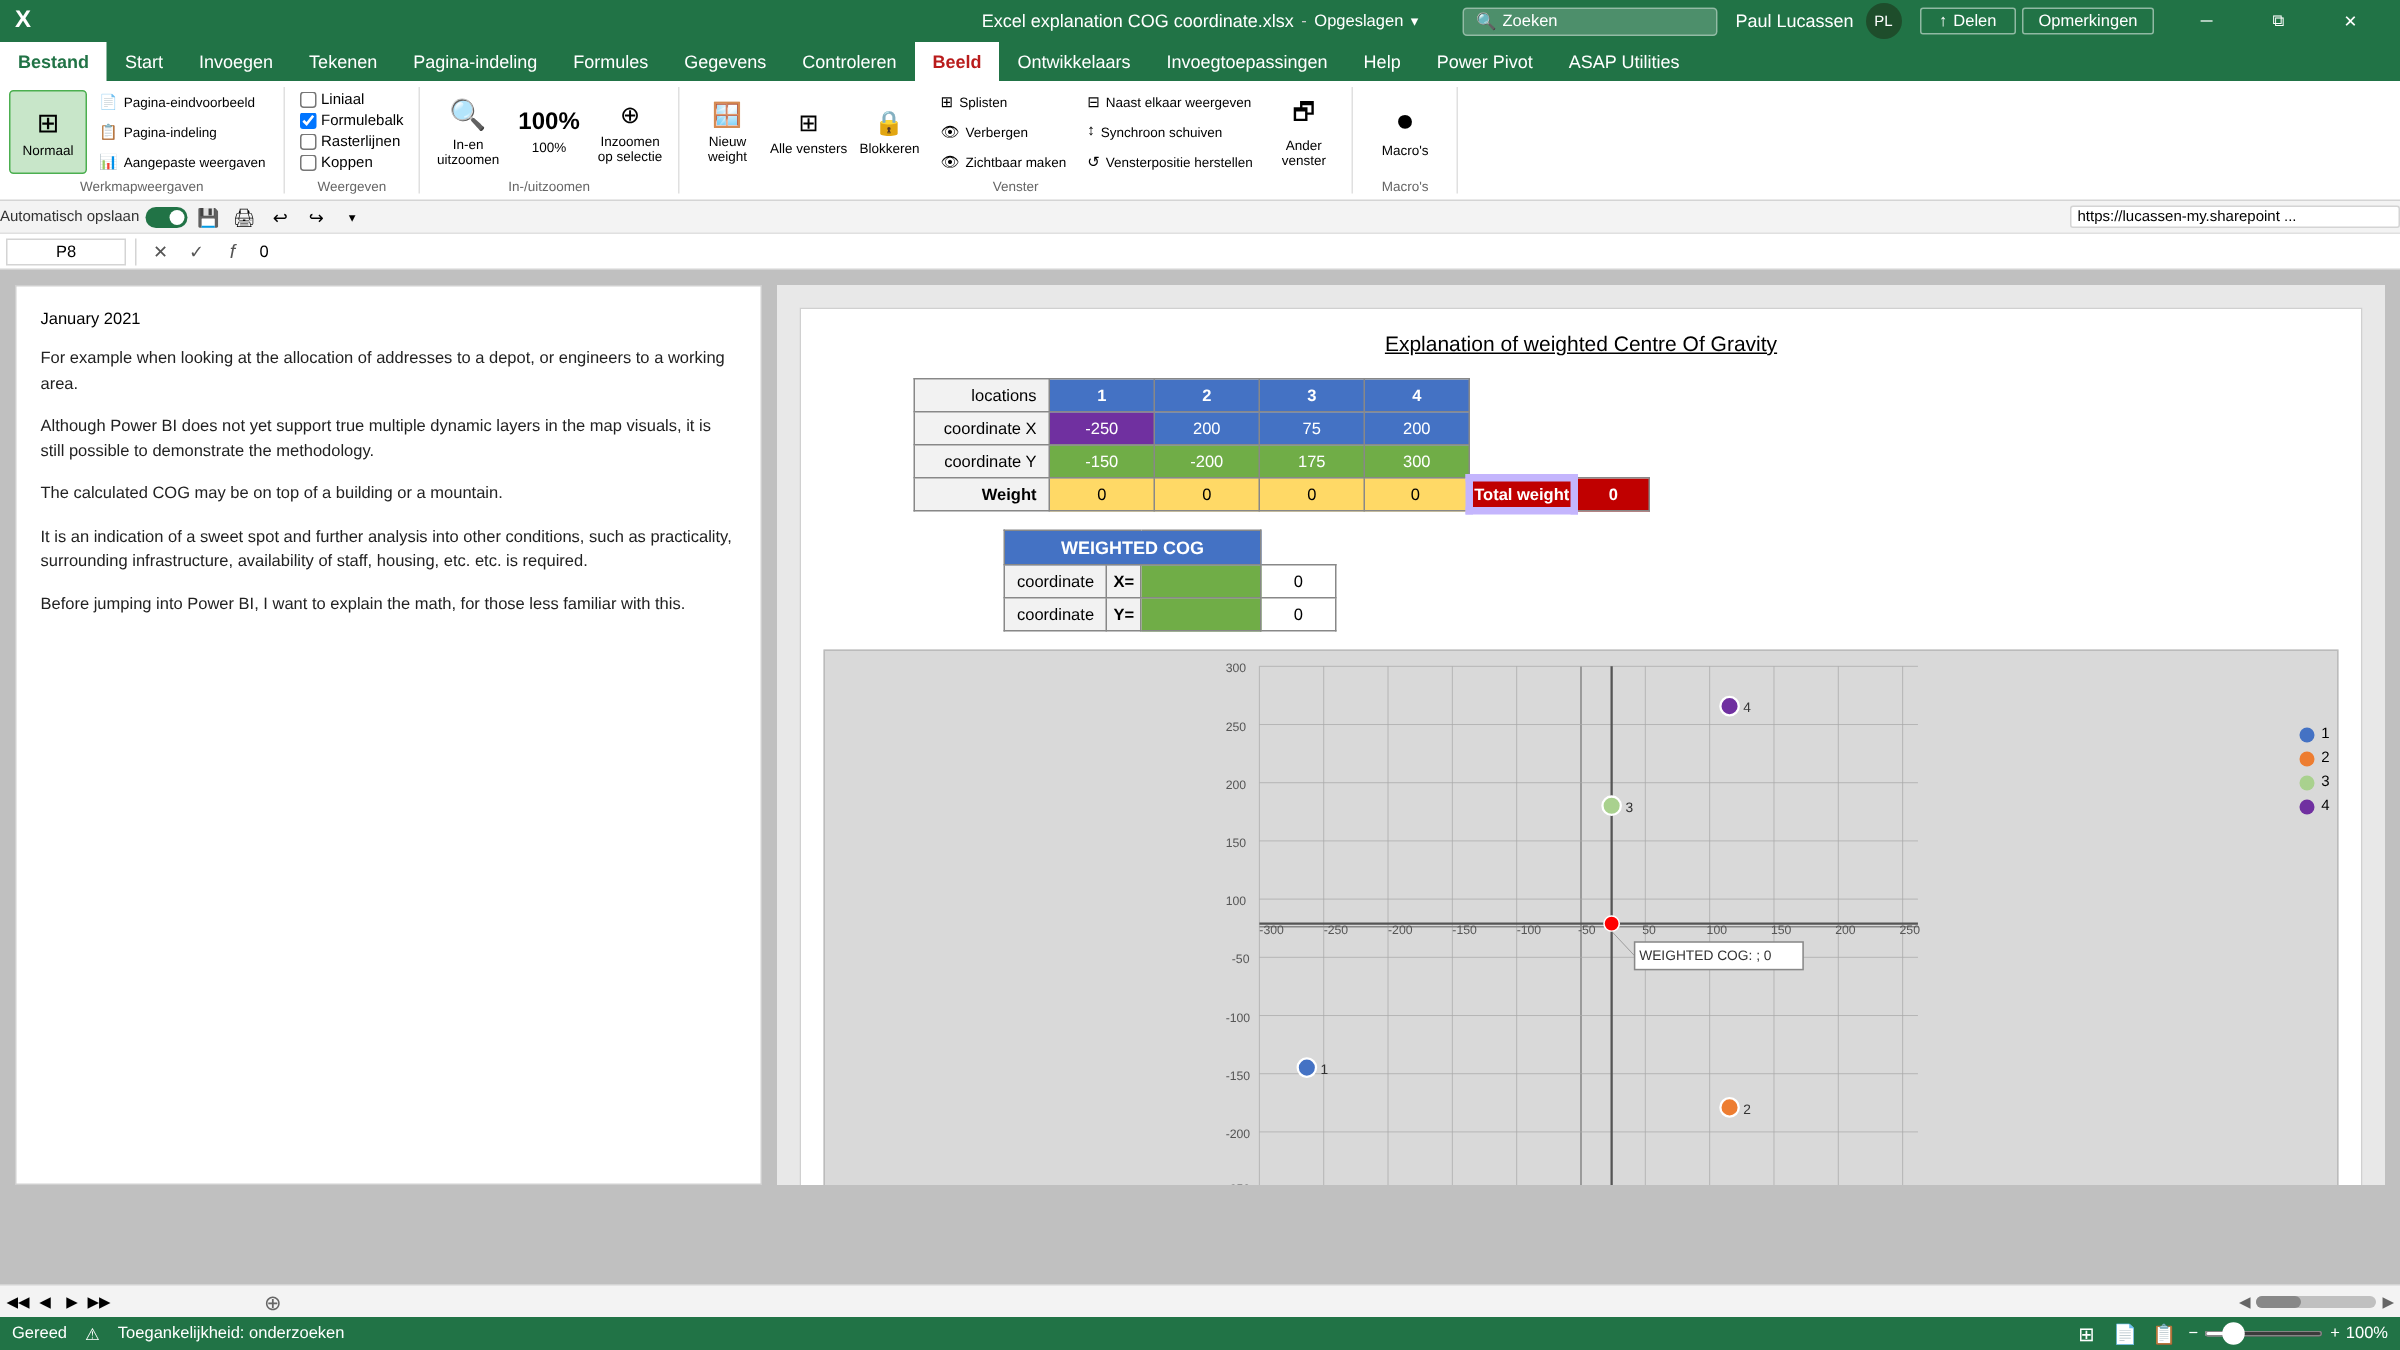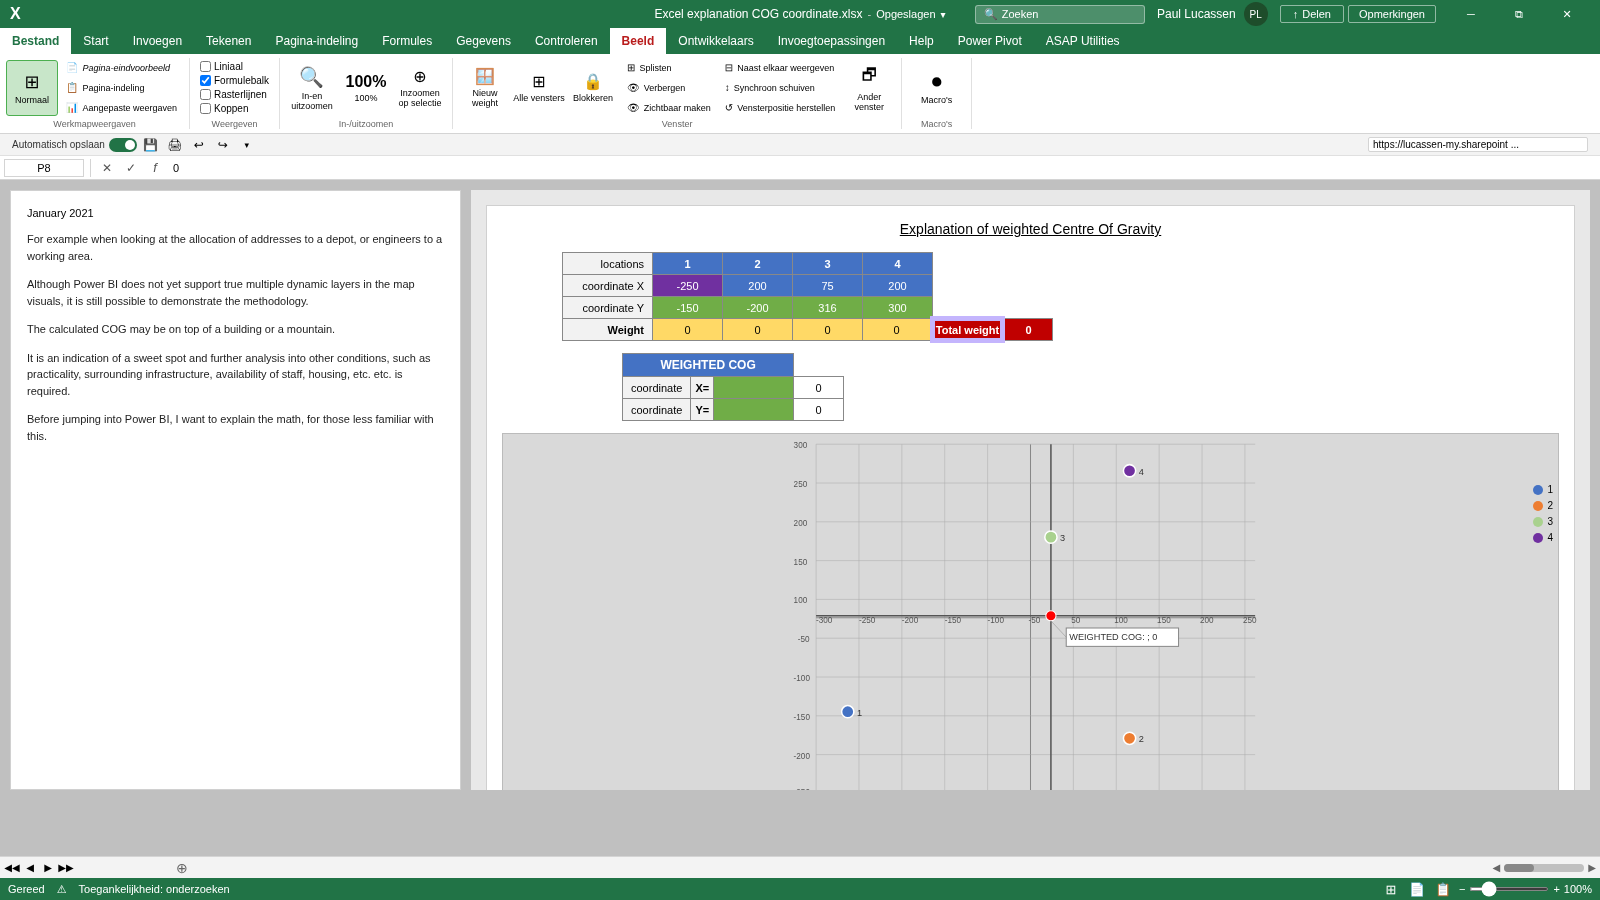--- a/index.html
+++ b/index.html
@@ -107,21 +107,21 @@
     .formula-btn { width: 20px; height: 18px; display: flex; align-items: center; justify-content: center; cursor: pointer; font-size: 12px; color: #555; }
     #formula-input { flex: 1; border: none; outline: none; font-size: 11px; padding: 0 4px; }
 
     
     #quick-access {
       height: 22px;
       background: #f3f3f3;
       border-bottom: 1px solid #e0e0e0;
       display: flex;
       align-items: center;
-      padding: 0 12px;
+      padding: 0 0;
       gap: 4px;
     }
     .qa-btn { width: 20px; height: 20px; display: flex; align-items: center; justify-content: center; cursor: pointer; font-size: 12px; border-radius: 2px; }
     #autosave-toggle { display: flex; align-items: center; gap: 4px; font-size: 10px; color: #333; }
     .toggle-switch { width: 28px; height: 14px; background: #217346; border-radius: 7px; position: relative; cursor: pointer; }
     .toggle-knob { width: 10px; height: 10px; background: white; border-radius: 50%; position: absolute; top: 2px; right: 2px; }
     #url-bar { margin-left: auto; display: flex; align-items: center; gap: 4px; font-size: 10px; }
     #url-input { border: 1px solid #d4d4d4; border-radius: 2px; padding: 1px 4px; font-size: 10px; width: 200px; }
 
     
@@ -294,21 +294,21 @@
 
   <div class="ribbon-group">
     <div style="display:flex;gap:2px;flex:1;align-items:center;">
       <div class="ribbon-btn-large active">
         <div style="font-size:18px;">⊞</div>
         <span style="font-size:9px;">Normaal</span>
       </div>
       <div style="display:flex;flex-direction:column;gap:2px;">
         <div class="ribbon-btn-small">
           <span>📄</span>
-          <span style="font-size:9px;font-style:italic;">Pagina-eindvoorbeeld</span>
+          <span style="font-size:9px;">Pagina-eindvoorbeeld</span>
         </div>
         <div class="ribbon-btn-small">
           <span>📋</span>
           <span style="font-size:9px;">Pagina-indeling</span>
         </div>
         <div class="ribbon-btn-small">
           <span>📊</span>
           <span style="font-size:9px;">Aangepaste weergaven</span>
         </div>
       </div>
@@ -437,21 +437,21 @@
   <input id="cell-ref" value="P8" style="">
   <div class="formula-sep"></div>
   <div class="formula-btn">✕</div>
   <div class="formula-btn">✓</div>
   <div class="formula-btn" style="font-size:13px;font-style:italic;">f</div>
   <input id="formula-input" value="0" style="">
 </div>
 
 <div id="workbook">
 
-  <div id="left-panel" style="width:451px;background:white;border:1px solid #d0d0d0;margin:10px;padding:16px;font-size:11px;">
+  <div id="left-panel" style="width:498px;background:white;border:1px solid #d0d0d0;margin:10px;padding:16px;font-size:11px;">
     <p style="margin-bottom:12px;">January 2021</p>
     <div class="text-section">
       <p>For example when looking at the allocation of addresses to a depot, or engineers to a working area.</p>
     </div>
     <div class="text-section">
       <p>Although Power BI does not yet support true multiple dynamic layers in the map visuals, it is still possible to demonstrate the methodology.</p>
     </div>
     <div style="margin-top:12px;">
       <div class="text-section">
         <p>The calculated COG may be on top of a building or a mountain.</p>
@@ -484,21 +484,21 @@
             <td style="background:#f2f2f2;text-align:right;padding:2px 8px;border:1px solid #888;">coordinate X</td>
             <td style="background:#7030a0;color:white;text-align:center;border:1px solid #888;cursor:cell;">-250</td>
             <td style="background:#4472c4;color:white;text-align:center;border:1px solid #888;cursor:cell;">200</td>
             <td style="background:#4472c4;color:white;text-align:center;border:1px solid #888;cursor:cell;">75</td>
             <td style="background:#4472c4;color:white;text-align:center;border:1px solid #888;cursor:cell;">200</td>
           </tr>
           <tr>
             <td style="background:#f2f2f2;text-align:right;padding:2px 8px;border:1px solid #888;">coordinate Y</td>
             <td style="background:#70ad47;color:white;text-align:center;border:1px solid #888;cursor:cell;">-150</td>
             <td style="background:#70ad47;color:white;text-align:center;border:1px solid #888;cursor:cell;">-200</td>
-            <td style="background:#70ad47;color:white;text-align:center;border:1px solid #888;cursor:cell;">316</td>
+            <td style="background:#70ad47;color:white;text-align:center;border:1px solid #888;cursor:cell;">175</td>
             <td style="background:#70ad47;color:white;text-align:center;border:1px solid #888;cursor:cell;">300</td>
           </tr>
           <tr>
             <td style="background:#f2f2f2;text-align:right;padding:2px 8px;border:1px solid #888;font-weight:bold;">Weight</td>
             <td style="background:#ffd966;color:black;text-align:center;border:1px solid #888;cursor:cell;">0</td>
             <td style="background:#ffd966;color:black;text-align:center;border:1px solid #888;cursor:cell;">0</td>
             <td style="background:#ffd966;color:black;text-align:center;border:1px solid #888;cursor:cell;">0</td>
             <td style="background:#ffd966;color:black;text-align:center;border:1px solid #888;cursor:cell;">0</td>
             <td style="background:#c00000;color:white;font-weight:bold;text-align:center;border:5px solid #c4b5fd;padding:2px 0;">Total weight</td>
             <td style="background:#c00000;color:white;font-weight:bold;text-align:center;border:1px solid #888;min-width:50px;">0</td>

